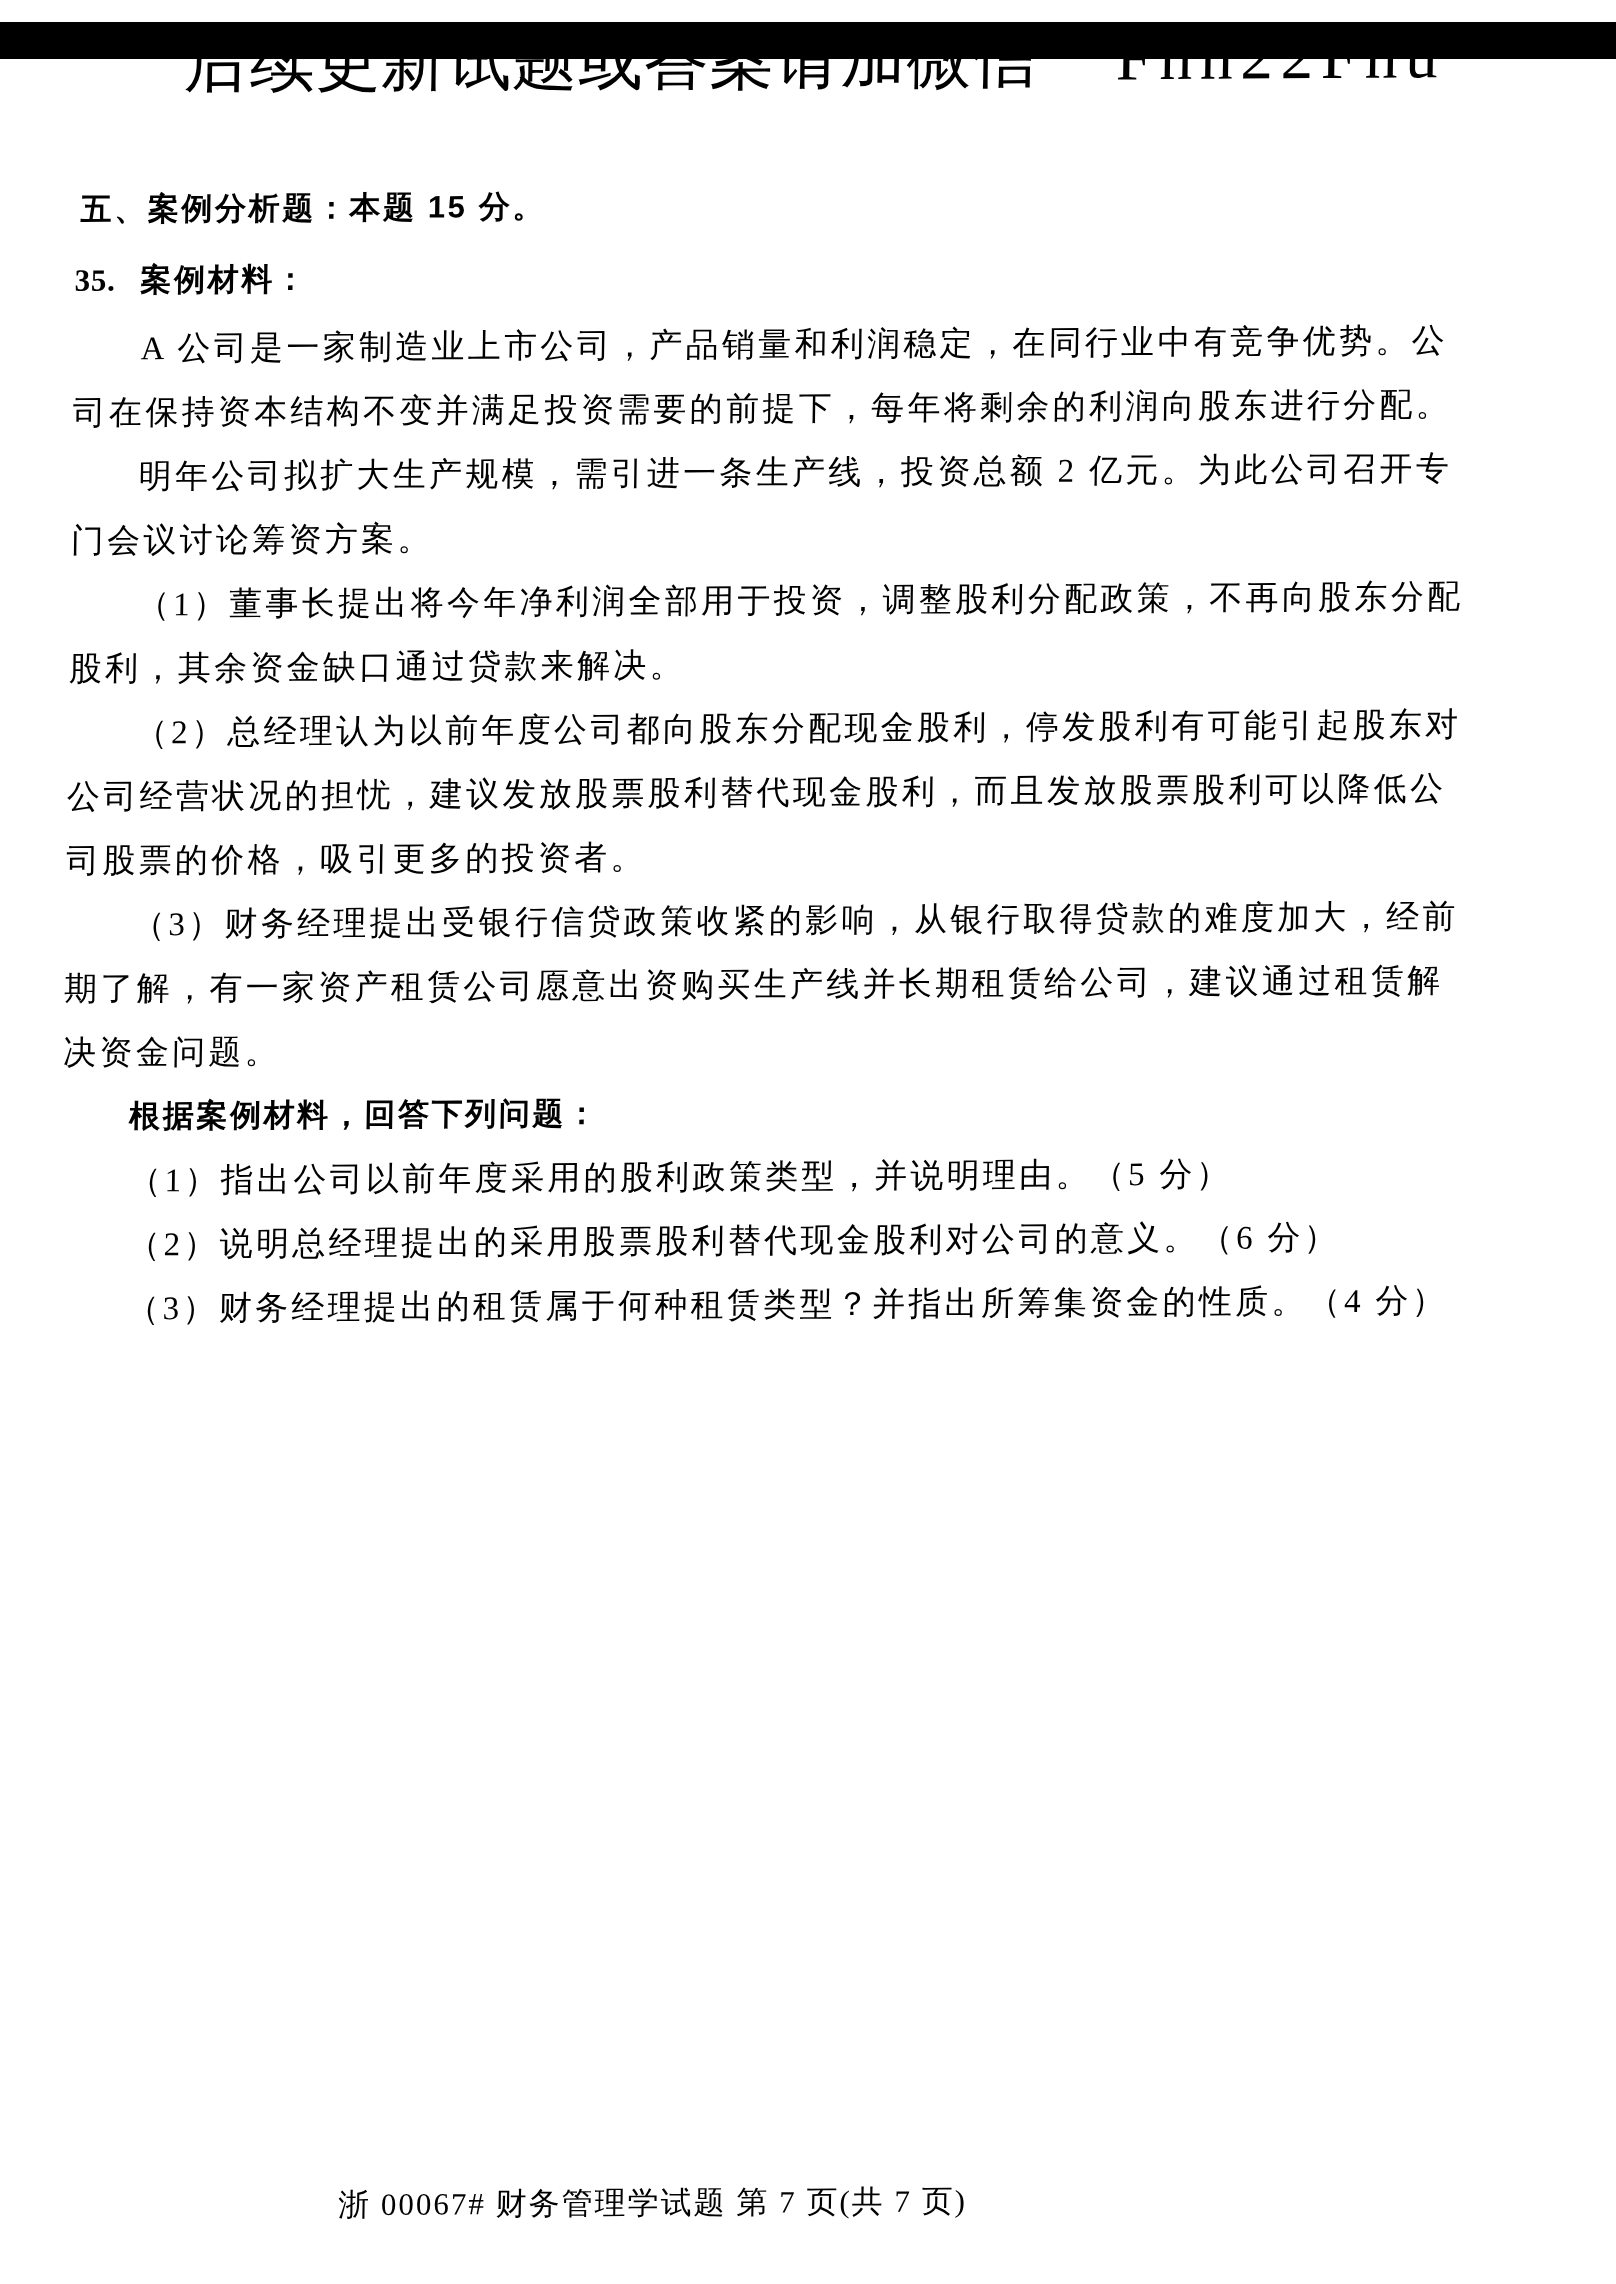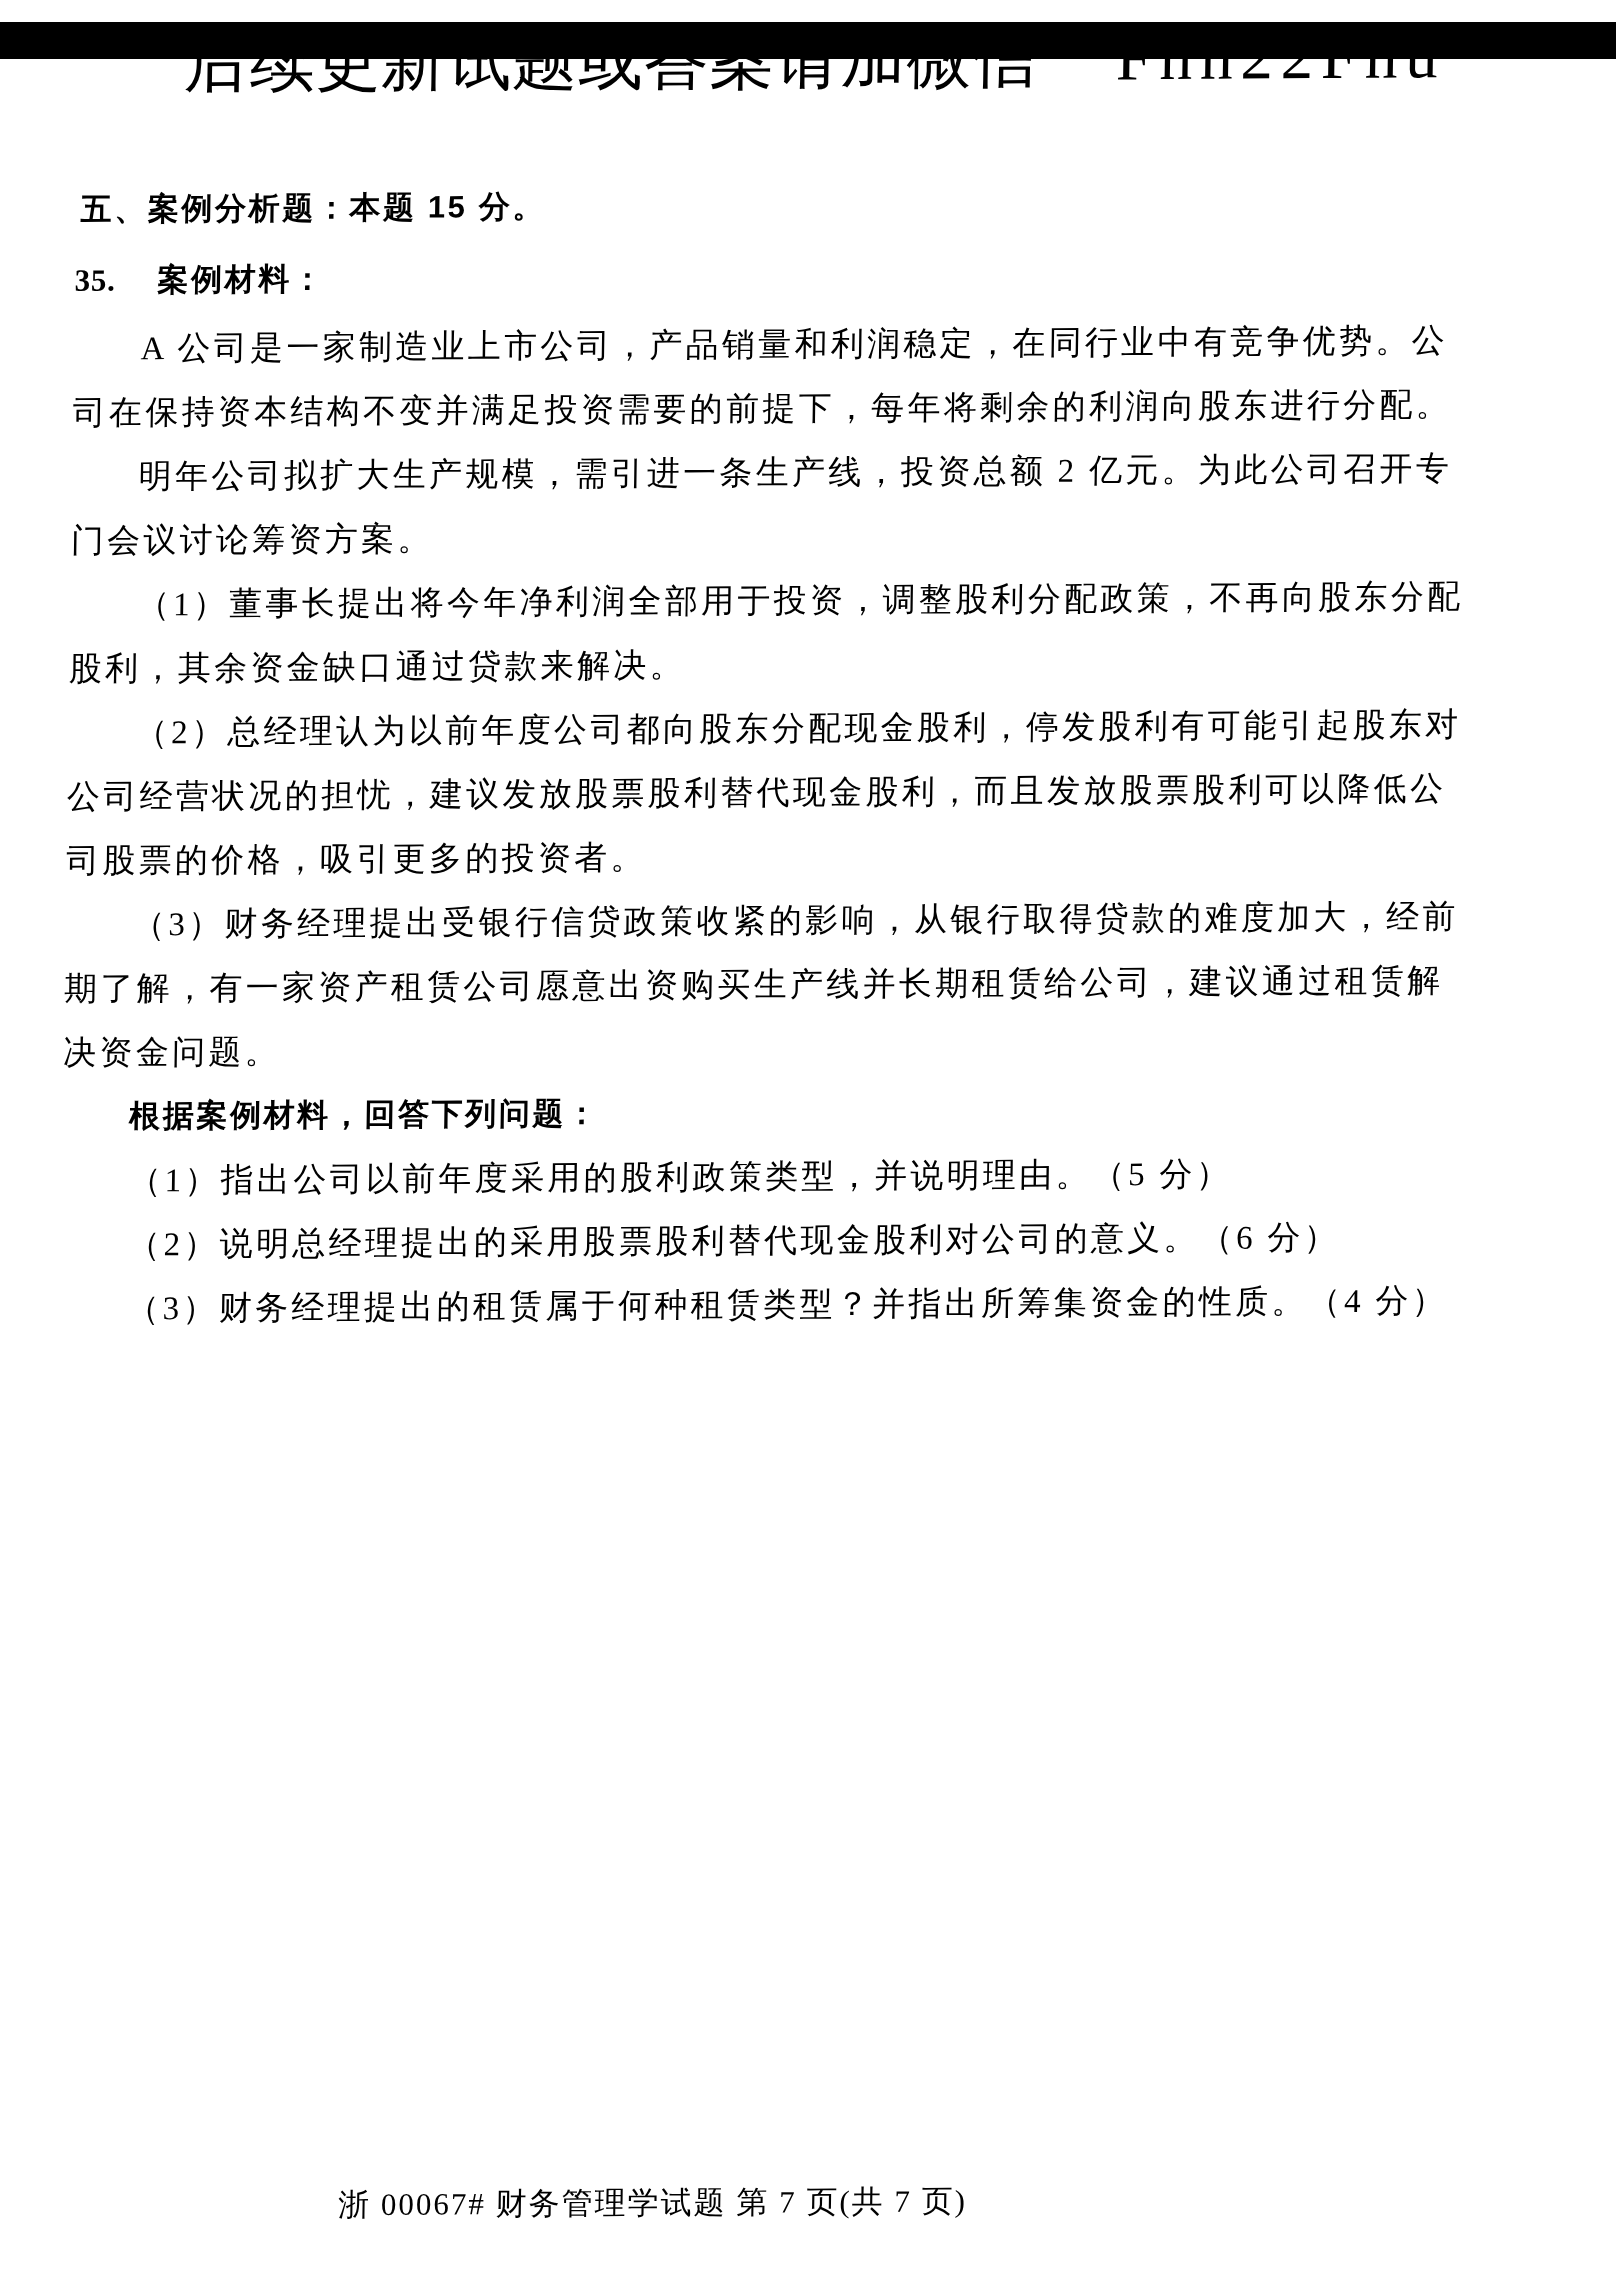--- a/index.html
+++ b/index.html
@@ -48,21 +48,21 @@
     position: absolute;
     left: 78px;
     white-space: nowrap;
     font-family: "Liberation Sans", sans-serif;
     font-weight: bold;
     font-size: 31px;
     letter-spacing: 2.6px;
   }
   .h1 { top: 188px; }
   .h2 { top: 259px; left: 73px; }
-  .h2 .q-no { font-family: "Liberation Serif", serif; margin-right: 42px; letter-spacing: 0.7px; }
+  .h2 .q-no { font-family: "Liberation Serif", serif; margin-right: 25px; letter-spacing: 0.7px; }
   .body-block {
     position: absolute;
     top: 316px;
     left: 73px;
     width: 1428px;
   }
   .body-block .line {
     line-height: 64px;
     font-size: 33px;
     letter-spacing: 3.3px;

